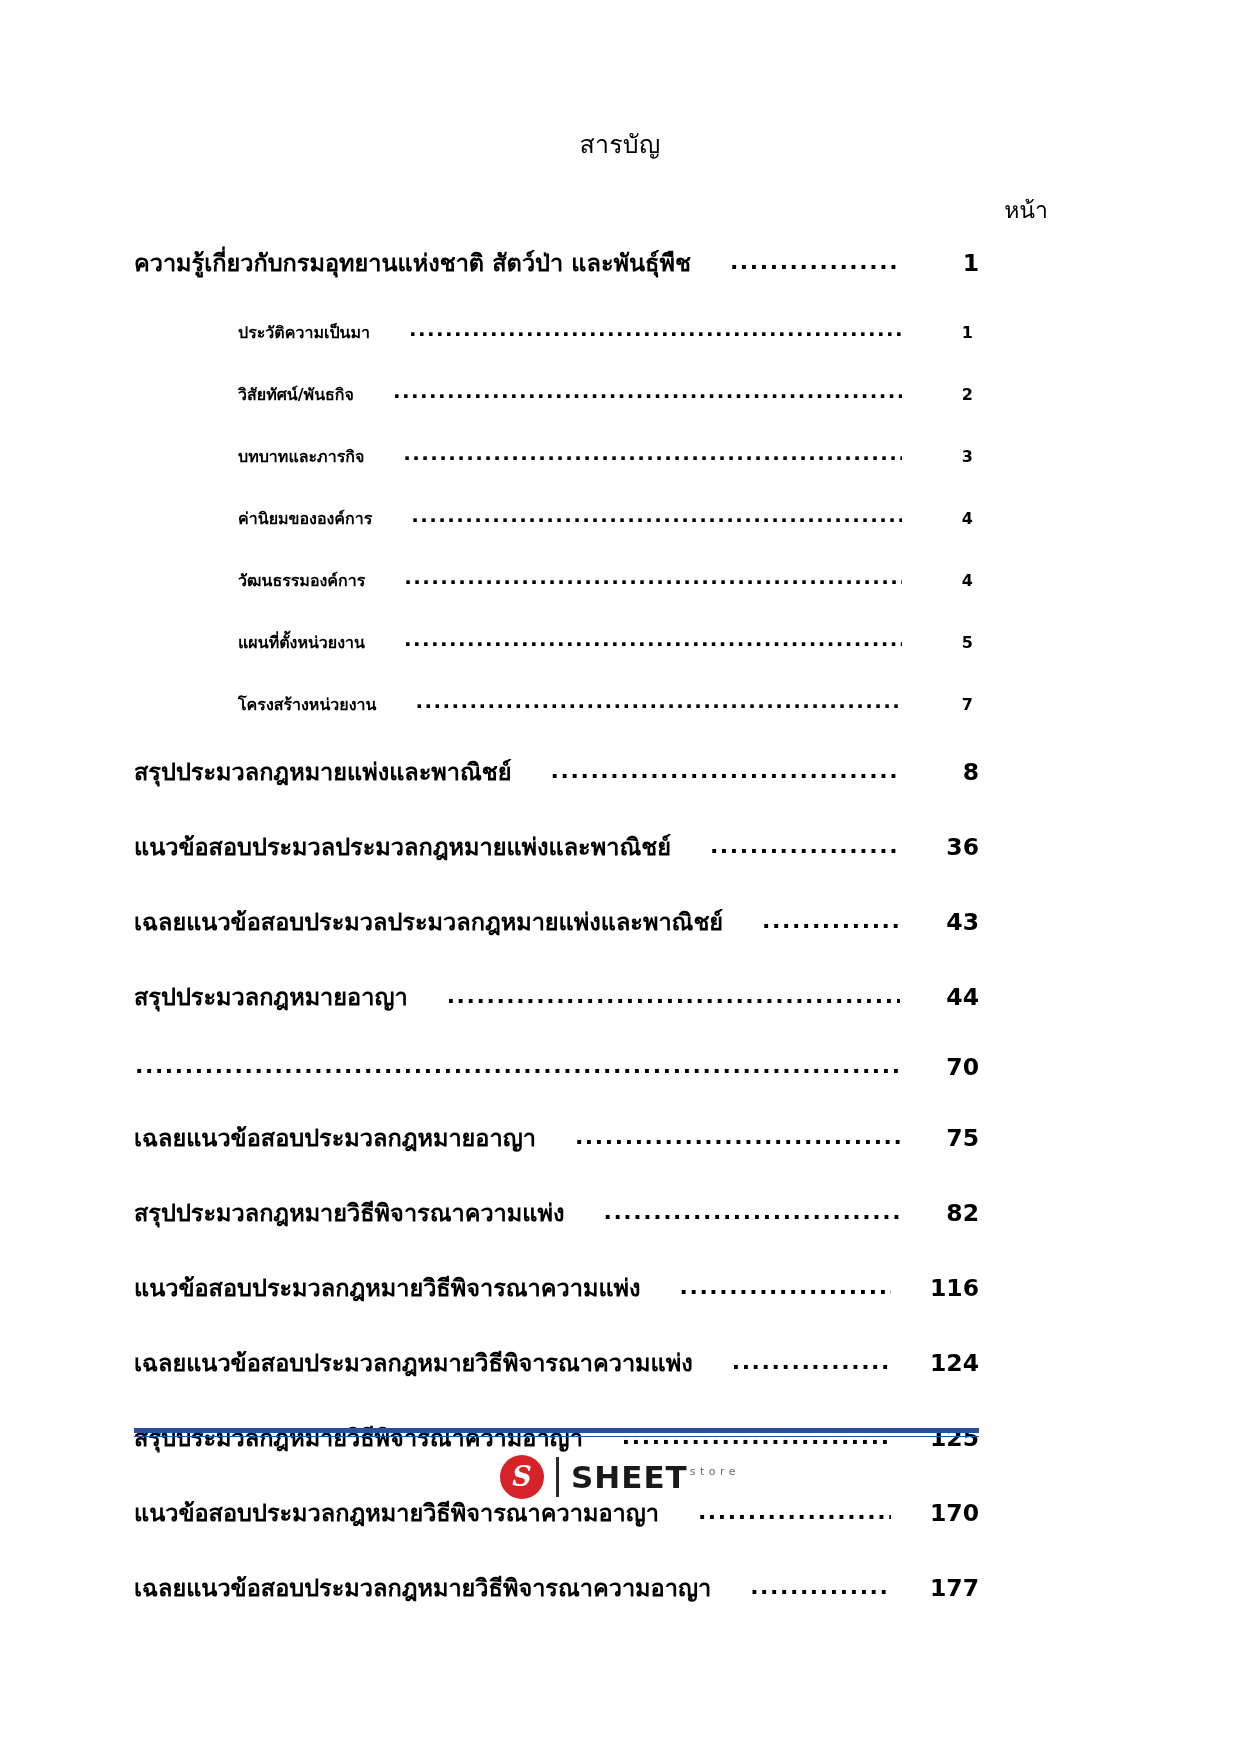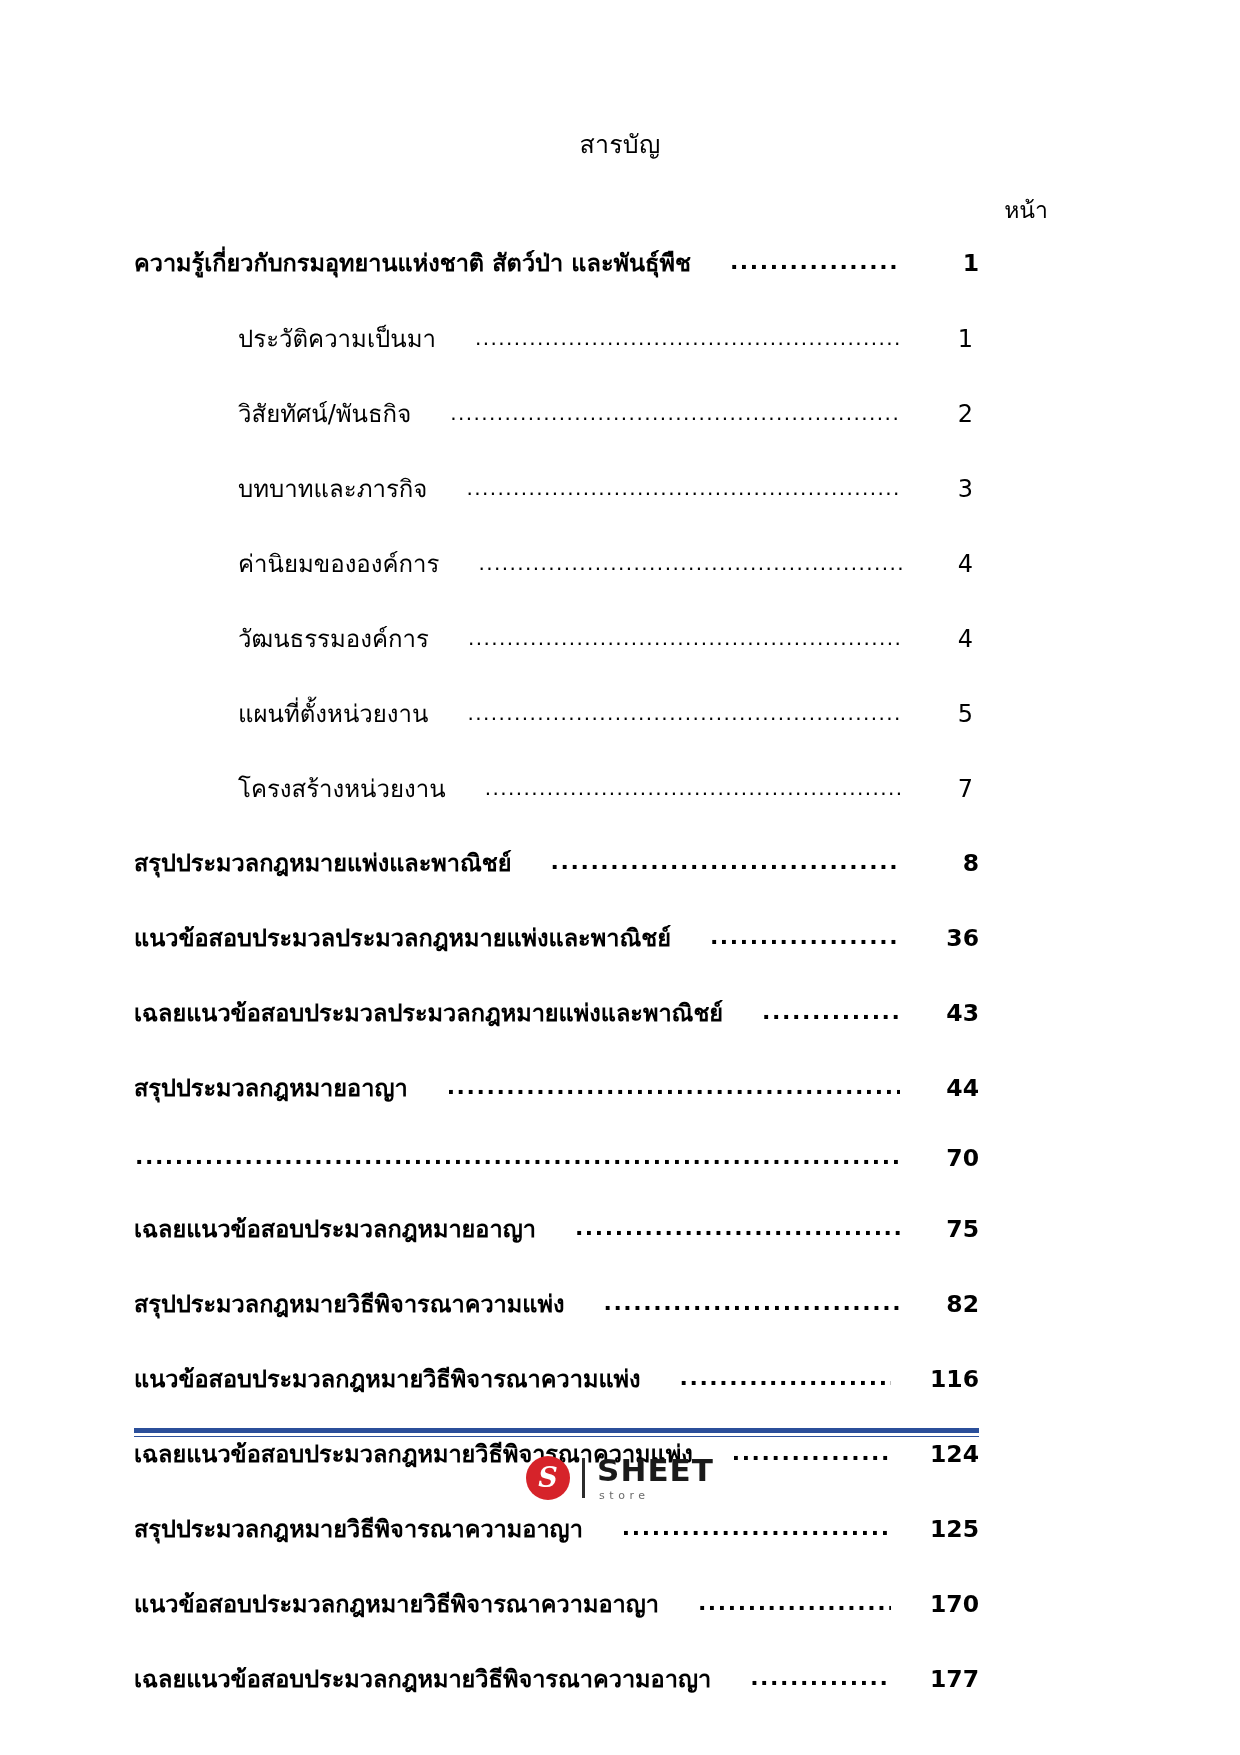--- a/index.html
+++ b/index.html
@@ -93,22 +93,22 @@
   .level1 {
     font-weight: bold;
     font-size: 23.5px;
     margin-bottom: 38px;
     padding-left: 0;
   }
   .level1 .pageno { min-width: 40px; }
 
   
   .level2 {
-    font-weight: normal;
-    font-size: 24px;
+    font-weight: bold;
+    font-size: 16px;
     margin-bottom: 36px;
     padding-left: 104px;
     padding-right: 6px;
     margin-top: 31px;
   }
   .level2 .leader::after {
     letter-spacing: 1.4px;
     font-size: 20px;
   }
   .level2 .pageno { min-width: 32px; }
@@ -159,21 +159,21 @@
     box-sizing: border-box;
   }
   .logo-divider {
     width: 3px;
     height: 40px;
     background: #2b2b2b;
     margin: 0 12px;
   }
   .logo-text {
     display: flex;
-    flex-direction: column;
+    flex-direction: row;
     justify-content: center;
     line-height: 1;
   }
   .logo-word {
     font-family: "DejaVu Sans", "Liberation Sans", sans-serif;
     font-weight: bold;
     font-size: 31px;
     letter-spacing: 1px;
     color: #1a1a1a;
   }

